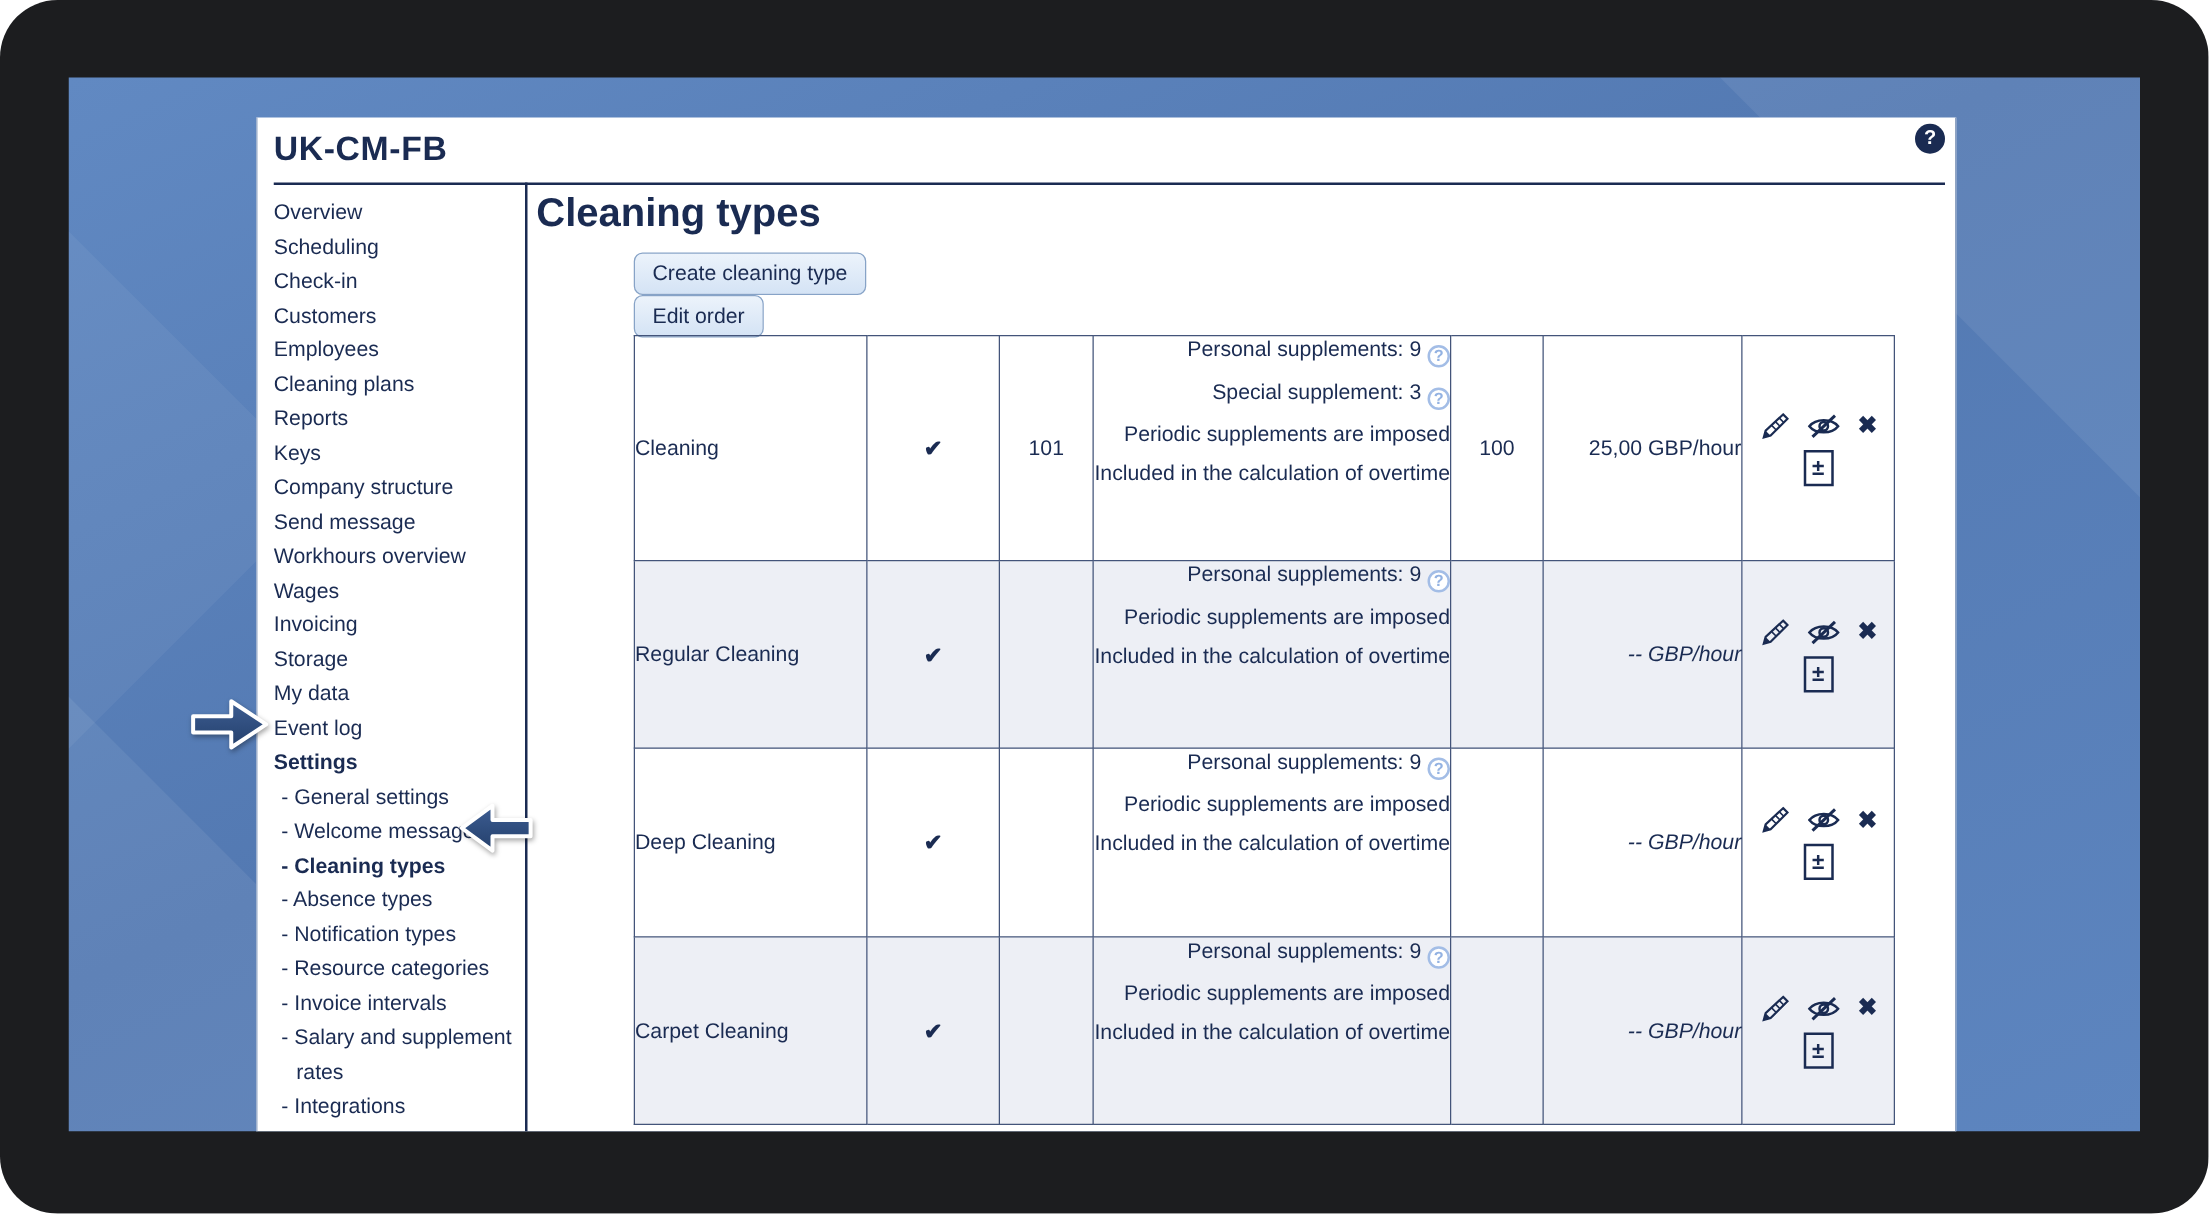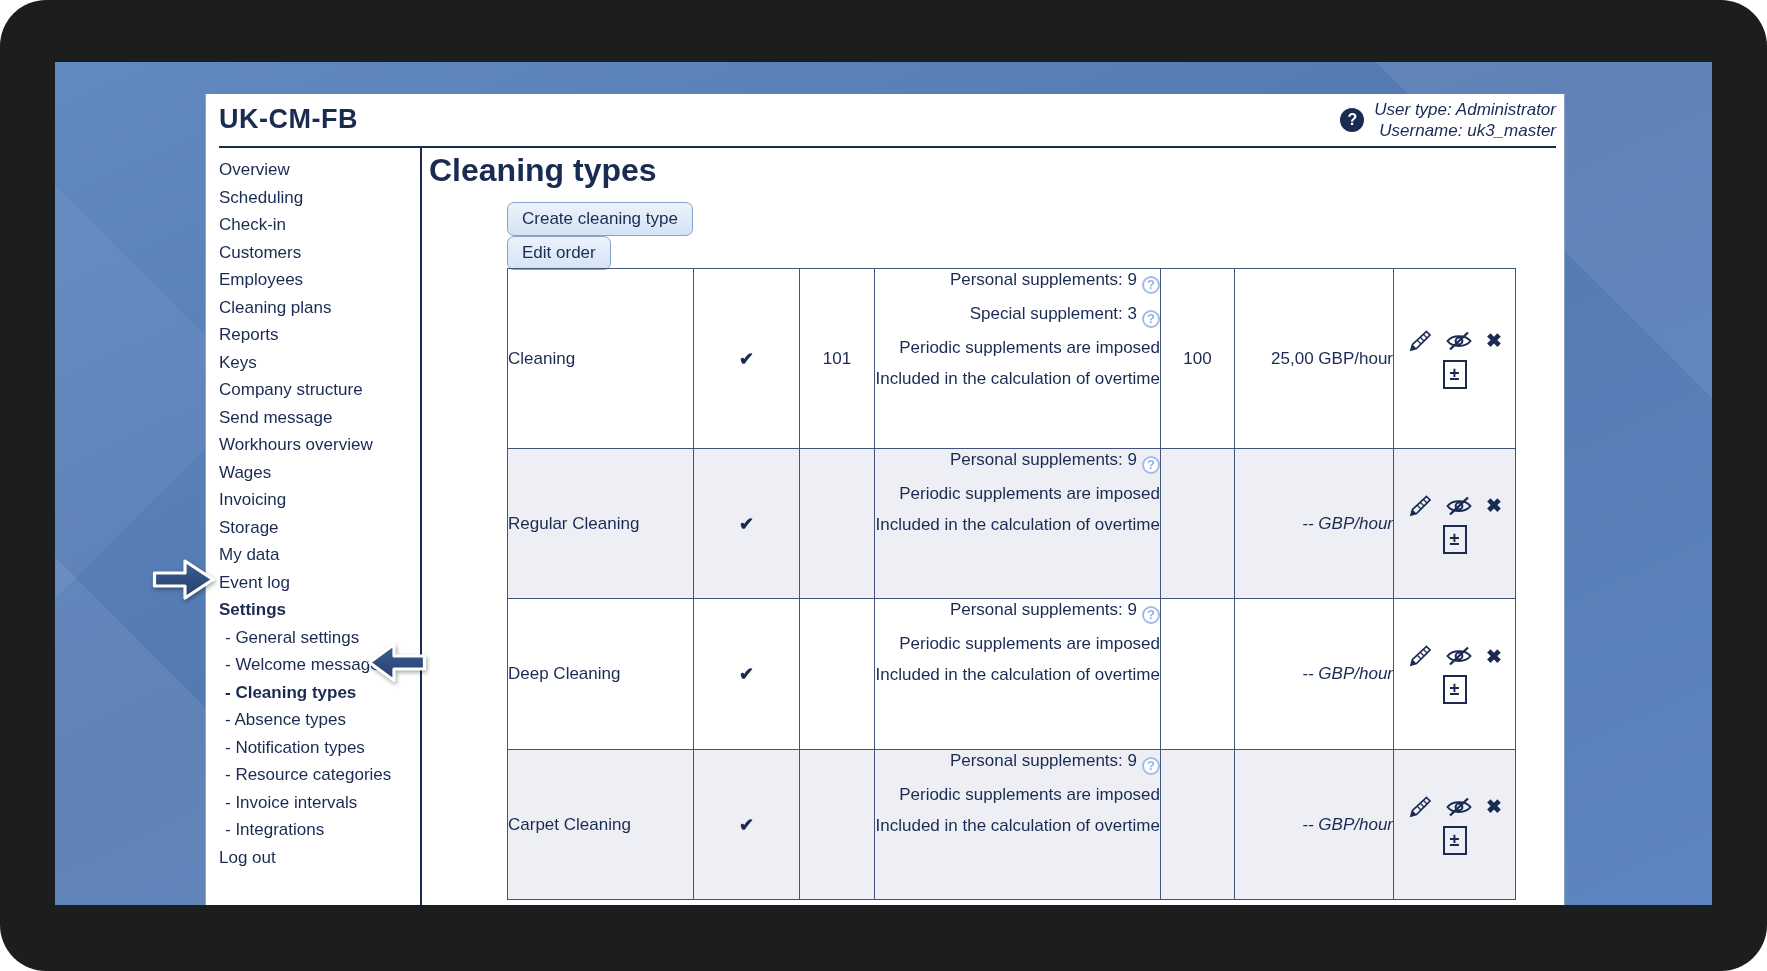--- a/index.html
+++ b/index.html
@@ -72,24 +72,20 @@
   <div class="screen">
     <div class="deco deco1"></div>
     <div class="deco deco2"></div>
     <div class="deco deco3"></div>
 
     <div class="panel">
 
       <div class="app-title">UK-CM-FB</div>
       <div class="user-info">
         <div class="help-badge">?</div>
-        <div class="user-lines">
-          <div>User type: Administrator</div>
-          <div>Username: uk3_master</div>
-        </div>
       </div>
       <div class="header-rule"></div>
 
       <div class="sidebar">
         <div class="side-item">Overview</div>
         <div class="side-item">Scheduling</div>
         <div class="side-item">Check-in</div>
         <div class="side-item">Customers</div>
         <div class="side-item">Employees</div>
         <div class="side-item">Cleaning plans</div>
@@ -104,20 +100,21 @@
         <div class="side-item">My data</div>
         <div class="side-item">Event log</div>
         <div class="side-item bold">Settings</div>
         <div class="side-item sub">- General settings</div>
         <div class="side-item sub">- Welcome messages</div>
         <div class="side-item sub bold">- Cleaning types</div>
         <div class="side-item sub">- Absence types</div>
         <div class="side-item sub">- Notification types</div>
         <div class="side-item sub">- Resource categories</div>
         <div class="side-item sub">- Invoice intervals</div>
+        <div class="side-item sub">- Salary and supplement rates</div>
         <div class="side-item sub">- Integrations</div>
         <div class="side-item">Log out</div>
       </div>
       <div class="side-divider"></div>
 
       <div class="page-heading">Cleaning types</div>
       <div class="btn btn-create">Create cleaning type</div>
       <div class="btn btn-edit">Edit order</div>
 
       <table class="types">

